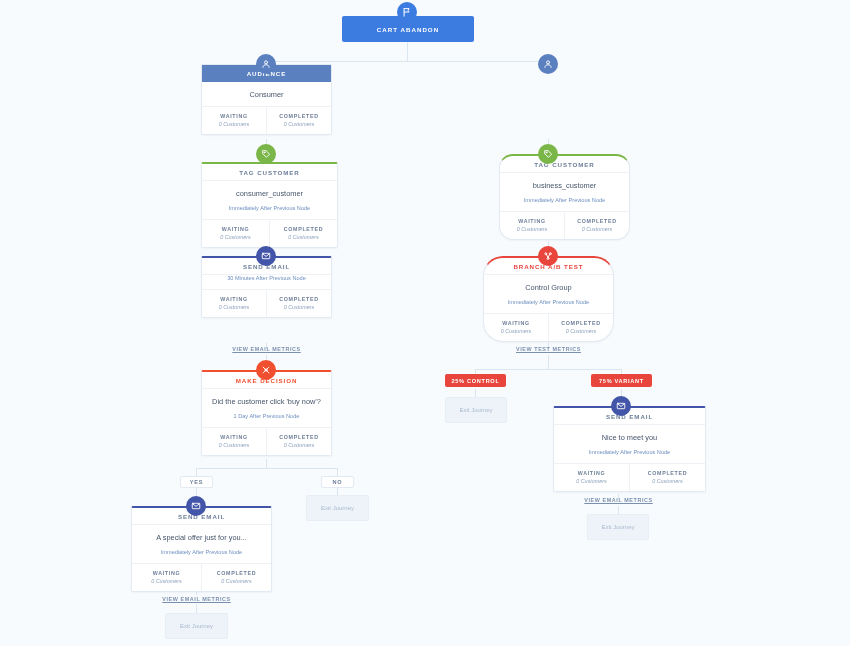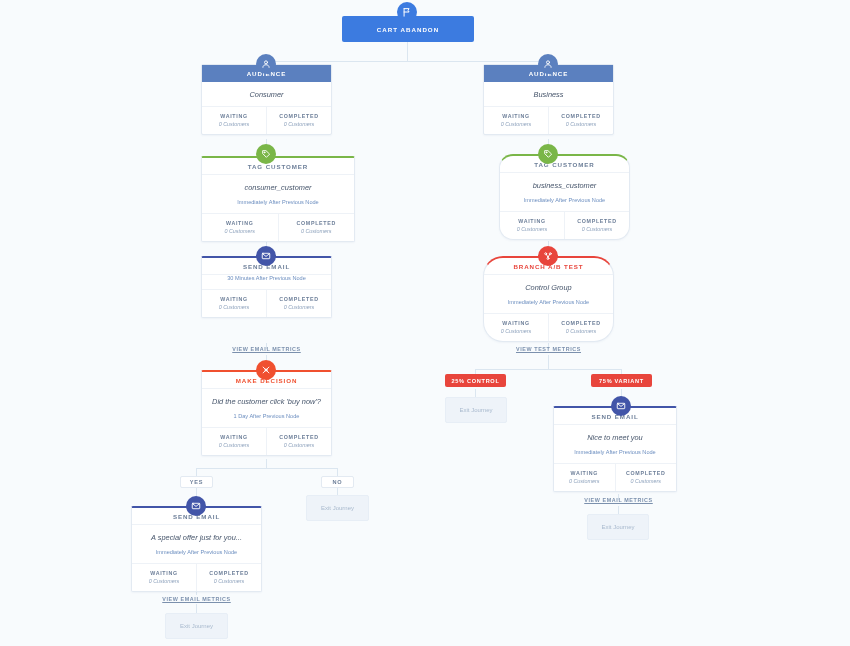--- a/index.html
+++ b/index.html
@@ -41,21 +41,20 @@
   .node.tag .hdr { color:#6d7f99; border-bottom:1px solid #eef2f7; }
   .node.email { border-top:2px solid #4255a8; }
   .node.email .hdr { color:#6d7f99; border-bottom:1px solid #eef2f7; }
   .node.branch { border-top:2px solid #e8453c; }
   .node.branch .hdr { color:#e8453c; border-bottom:1px solid #eef2f7; }
   .node.decision { border-top:2px solid #f0502f; }
   .node.decision .hdr { color:#f0502f; border-bottom:1px solid #eef2f7; }
 
   .node .title {
     text-align:center;
-    font-style:italic;
     font-size:7.4px;
     color:#46556b;
     padding:8px 6px 7px;
   }
   .node .timing {
     text-align:center;
     font-size:5.6px;
     color:#6d8fc0;
     padding:0 6px 8px;
   }
@@ -218,42 +217,28 @@
       </div>
     </div>
   </div>
 
   <div class="badge b-aud" style="left:538px; top:54px;">
     <svg viewBox="0 0 24 24" fill="none" stroke="#fff" stroke-width="2.2" stroke-linecap="round" stroke-linejoin="round">
       <circle cx="12" cy="8" r="3.6"></circle>
         <path d="M4.5 20c0-4 3.4-6.2 7.5-6.2S19.5 16 19.5 20"></path>
     </svg>
   </div>
-  <div class="node audience" style="left:483px; top:64px; width:131px;">
-    <div class="hdr">Audience</div>
-    <div class="title">Business</div>
-    <div class="stats">
-      <div class="stat">
-        <div class="k">Waiting</div>
-        <div class="v">0 Customers</div>
-      </div>
-      <div class="stat">
-        <div class="k">Completed</div>
-        <div class="v">0 Customers</div>
-      </div>
-    </div>
-  </div>
 
   <div class="badge b-tag" style="left:256px; top:144px;">
     <svg viewBox="0 0 24 24" fill="none" stroke="#fff" stroke-width="2.2" stroke-linecap="round" stroke-linejoin="round">
       <path d="M20 13l-7 7-9-9V4h7z"></path>
         <circle cx="8.2" cy="8.2" r="1.2" fill="#fff"></circle>
     </svg>
   </div>
-  <div class="node tag" style="left:201px; top:156px; width:154px;">
+  <div class="node tag" style="left:201px; top:162px; width:137px;">
     <div class="hdr">Tag Customer</div>
     <div class="title">consumer_customer</div>
     <div class="timing">Immediately After Previous Node</div>
     <div class="stats">
       <div class="stat">
         <div class="k">Waiting</div>
         <div class="v">0 Customers</div>
       </div>
       <div class="stat">
         <div class="k">Completed</div>
@@ -335,21 +320,21 @@
   <div class="pill" style="left:591px; top:374px; width:61px; height:13px;">75% Variant</div>
 
   <div class="exit" style="left:445px; top:397px; width:62px; height:26px;">Exit Journey</div>
 
   <div class="badge b-mail" style="left:611px; top:396px;">
     <svg viewBox="0 0 24 24" fill="none" stroke="#fff" stroke-width="2.2" stroke-linecap="round" stroke-linejoin="round">
       <rect x="3" y="5.5" width="18" height="13" rx="1.5"></rect>
         <path d="M3.6 6.4L12 13l8.4-6.6"></path>
     </svg>
   </div>
-  <div class="node email" style="left:553px; top:406px; width:124px;">
+  <div class="node email" style="left:553px; top:406px; width:153px;">
     <div class="hdr">Send Email</div>
     <div class="title">Nice to meet you</div>
     <div class="timing">Immediately After Previous Node</div>
     <div class="stats">
       <div class="stat">
         <div class="k">Waiting</div>
         <div class="v">0 Customers</div>
       </div>
       <div class="stat">
         <div class="k">Completed</div>
@@ -386,21 +371,21 @@
   <div class="yesno" style="left:321px; top:476px; width:33px; height:12px;">No</div>
 
   <div class="exit" style="left:306px; top:495px; width:63px; height:26px;">Exit Journey</div>
 
   <div class="badge b-mail" style="left:186px; top:496px;">
     <svg viewBox="0 0 24 24" fill="none" stroke="#fff" stroke-width="2.2" stroke-linecap="round" stroke-linejoin="round">
       <rect x="3" y="5.5" width="18" height="13" rx="1.5"></rect>
         <path d="M3.6 6.4L12 13l8.4-6.6"></path>
     </svg>
   </div>
-  <div class="node email" style="left:131px; top:506px; width:131px;">
+  <div class="node email" style="left:131px; top:506px; width:141px;">
     <div class="hdr">Send Email</div>
     <div class="title">A special offer just for you...</div>
     <div class="timing">Immediately After Previous Node</div>
     <div class="stats">
       <div class="stat">
         <div class="k">Waiting</div>
         <div class="v">0 Customers</div>
       </div>
       <div class="stat">
         <div class="k">Completed</div>

